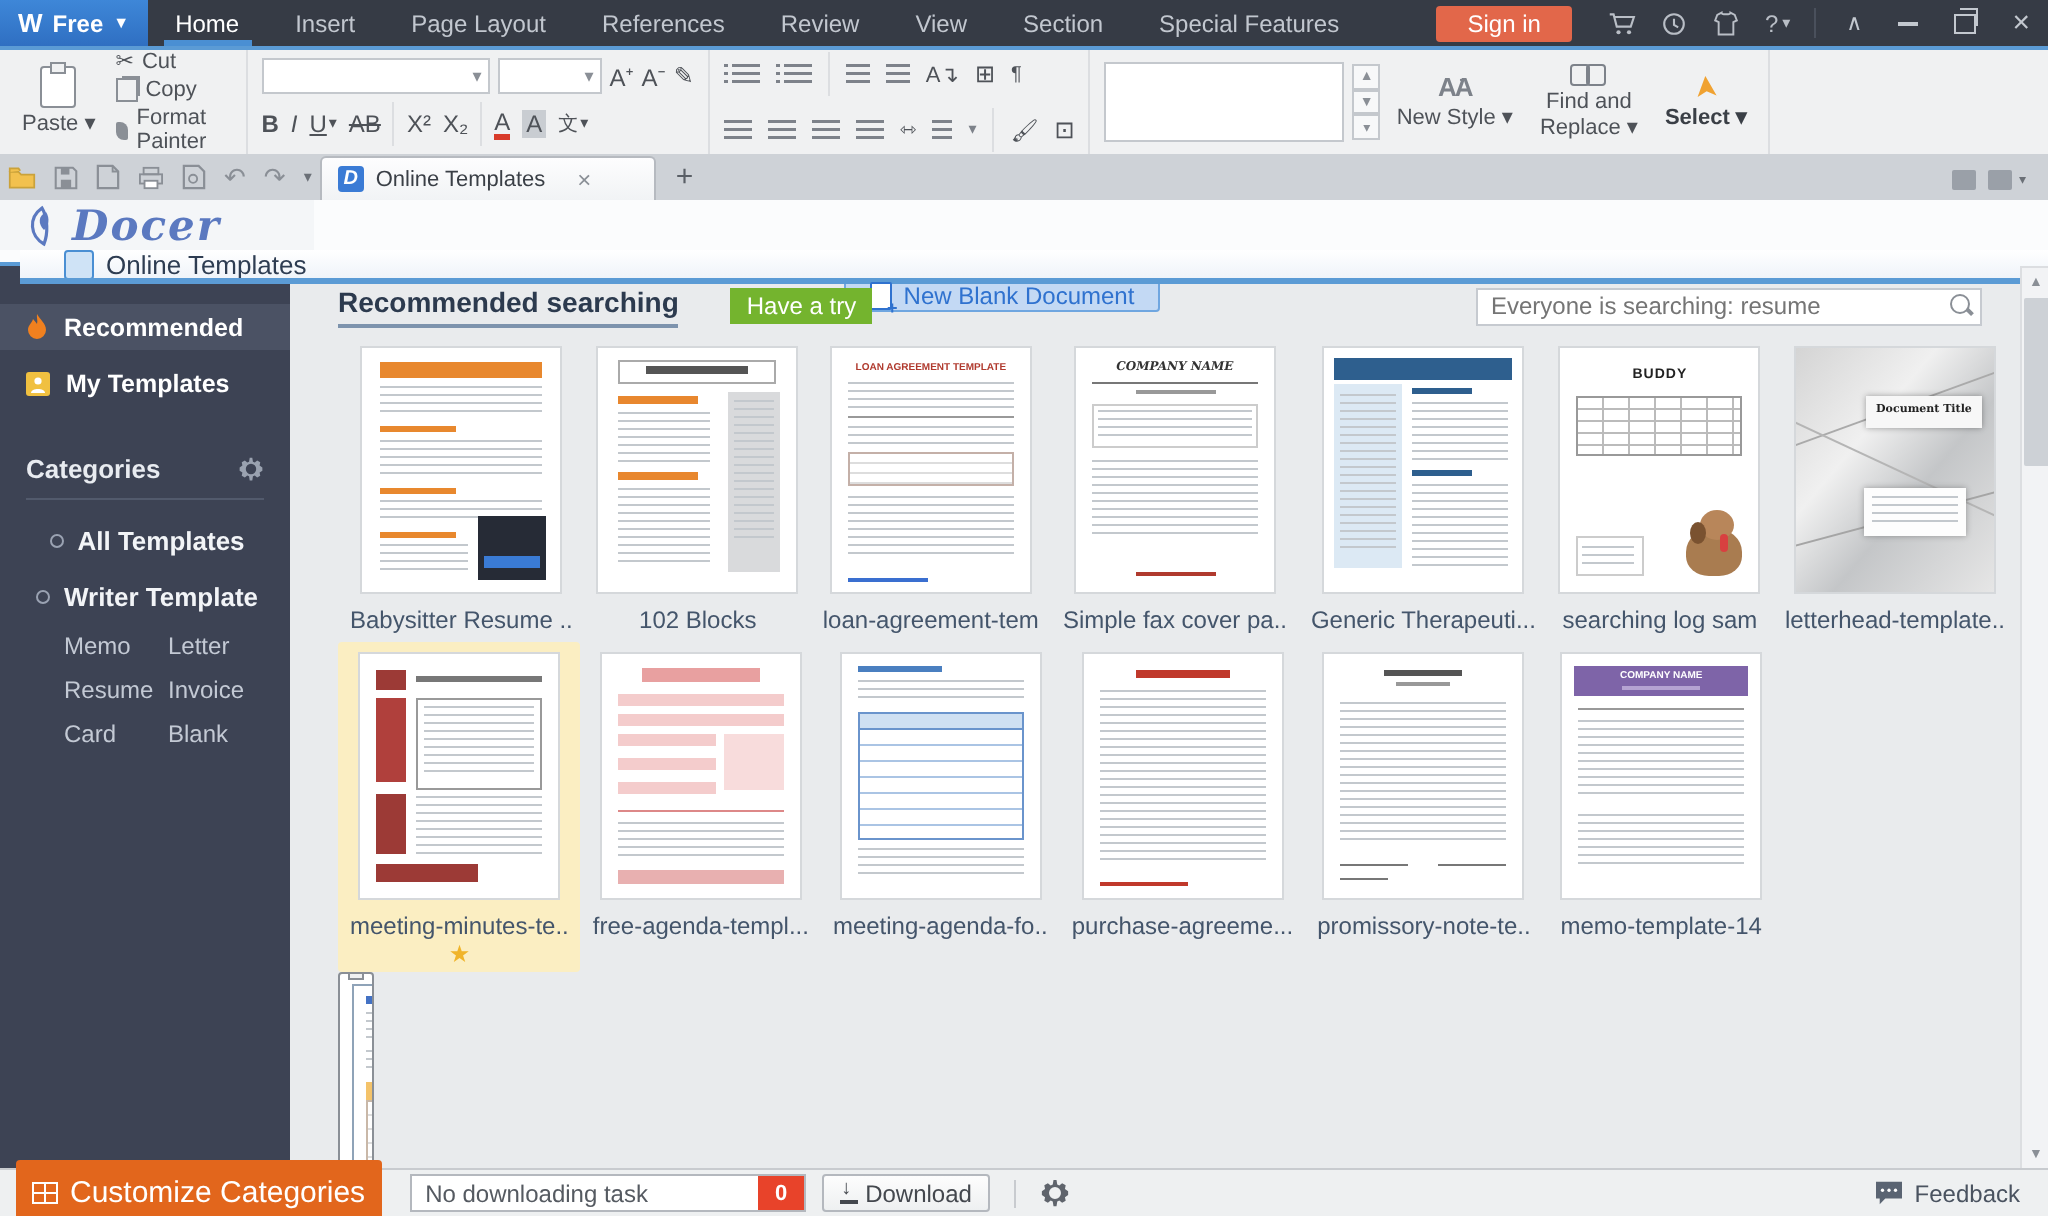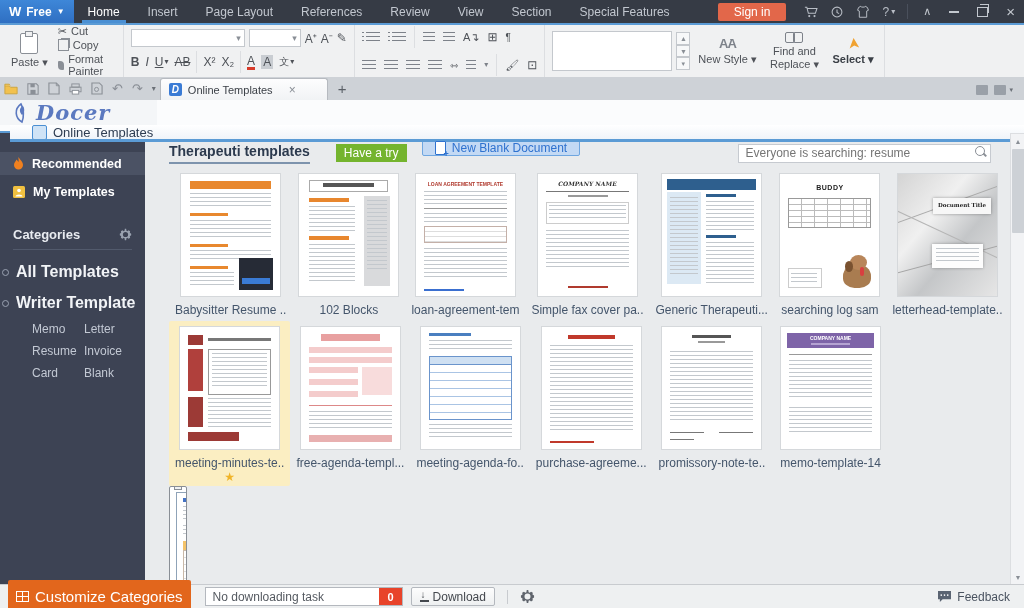--- a/index.html
+++ b/index.html
@@ -87,21 +87,21 @@
   .nbd .dplus::after{content:"+";position:absolute;right:-4px;bottom:-5px;font-size:9px;font-weight:bold;color:#2f72cf;}
   
   #main{display:flex;height:452px;}
   #sidebar{width:145px;background:#3d4354;flex-shrink:0;padding-top:19px;color:#fff;}
   .side-item{height:23px;display:flex;align-items:center;gap:8px;padding-left:13px;font-size:12.5px;font-weight:bold;cursor:pointer;}
   .side-item.hl-row{background:#4b5264;}
   .side-item + .side-item{margin-top:5px;}
   .cat-head{margin:24px 13px 0 13px;display:flex;align-items:center;justify-content:space-between;
             border-bottom:1px solid #525a6c;padding-bottom:7px;}
   .cat-head .t{font-size:13px;font-weight:bold;color:#e8ebf0;}
-  .cat-item{display:flex;align-items:center;gap:7px;padding-left:2px;margin-top:13px;font-size:16px;font-weight:bold;color:#f2f4f7;cursor:pointer;}
+  .cat-item{display:flex;align-items:center;gap:7px;padding-left:2px;margin-top:13px;font-size:13px;font-weight:bold;color:#f2f4f7;cursor:pointer;justify-content:center;}
   .ring{width:5px;height:5px;border:1px solid #9aa2b2;border-radius:50%;}
   .subgrid{margin:10px 0 0 32px;display:grid;grid-template-columns:52px auto;row-gap:8px;font-size:12px;color:#c3c9d4;}
   .subgrid span{cursor:pointer;}
   #content{flex:1;position:relative;padding:8px 20px 0 24px;}
   .content-head{display:flex;align-items:center;height:24px;}
   .sec-title{font-size:14px;font-weight:bold;color:#2c3a4e;border-bottom:2px solid #7d93ad;padding-bottom:3px;}
   .trybtn{background:#74b42e;color:#fff;font-size:12px;padding:2px 8px;margin-left:26px;cursor:pointer;}
   .searchwrap{margin-left:auto;margin-right:18px;position:relative;}
   .searchwrap input{width:222px;height:17px;border:1px solid #c6cad0;font-size:12px;color:#6d747d;padding:0 22px 0 7px;
        font-family:"Liberation Sans",sans-serif;background:#fff;outline:none;}
@@ -417,21 +417,21 @@
       <span>Letter</span>
       <span>Resume</span>
       <span>Invoice</span>
       <span>Card</span>
       <span>Blank</span>
     </div>
   </div>
 
   <div id="content">
     <div class="content-head">
-      <span class="sec-title">Therapeuti templates</span>
+      <span class="sec-title">Recommended searching</span>
       <span class="trybtn">Have a try</span>
       <span class="searchwrap">
         <input placeholder="Everyone is searching: resume" style="">
         <span class="mag"></span>
       </span>
     </div>
 
     <div class="grid">
       <div class="card">
         <div class="thumb">

